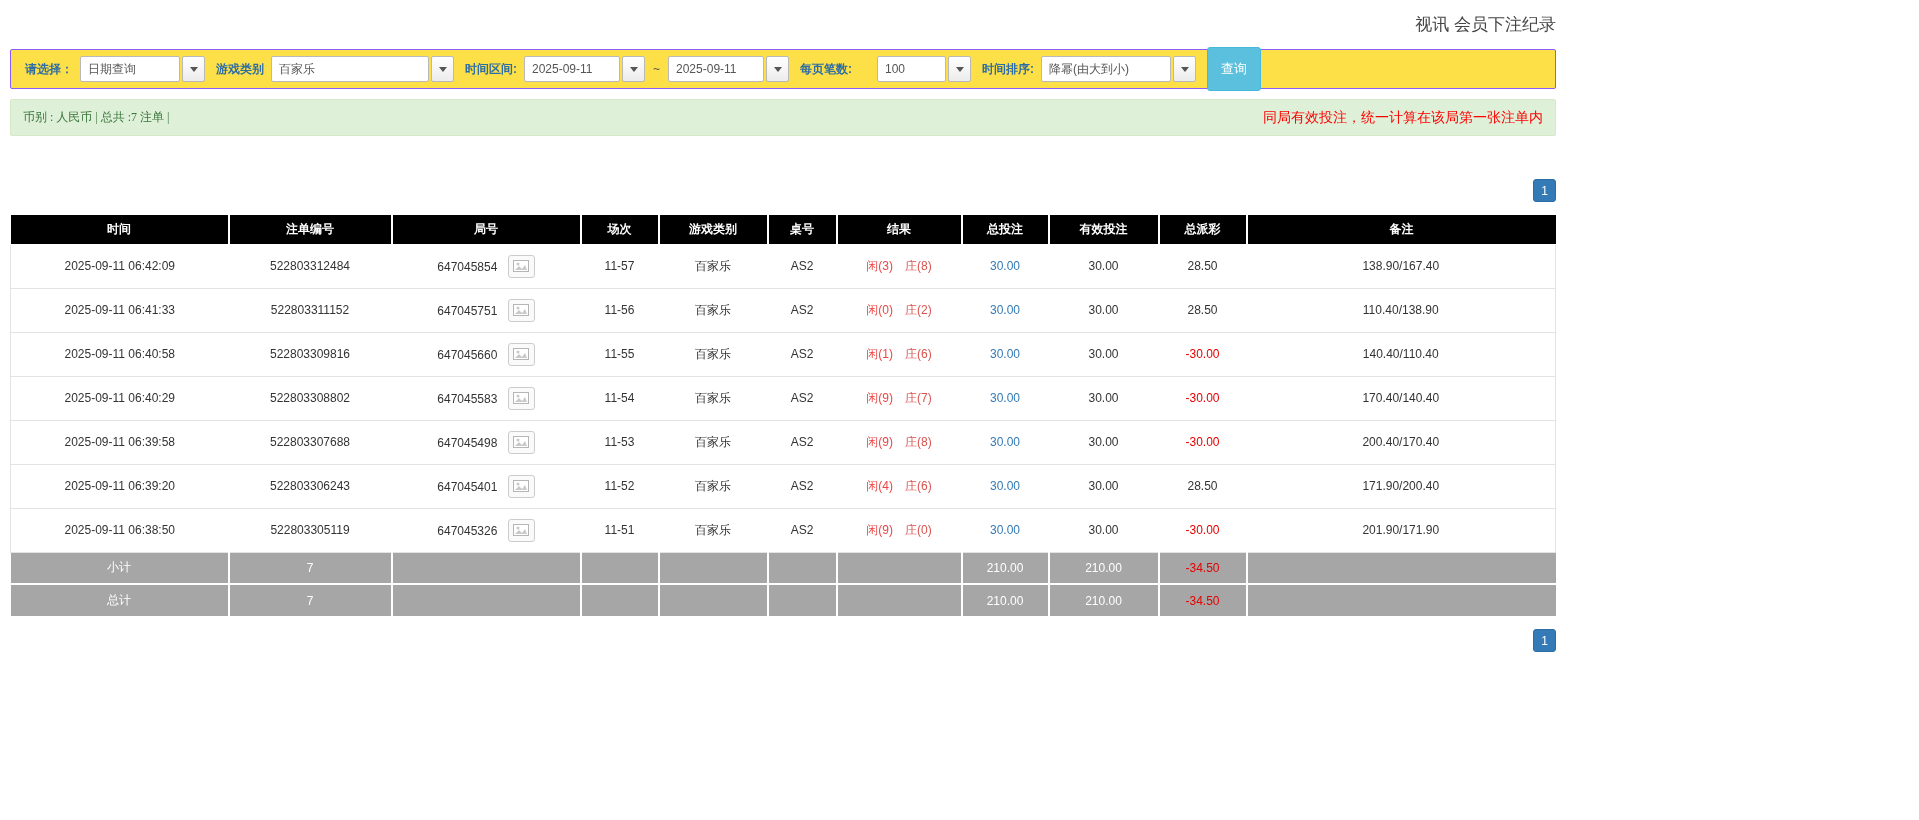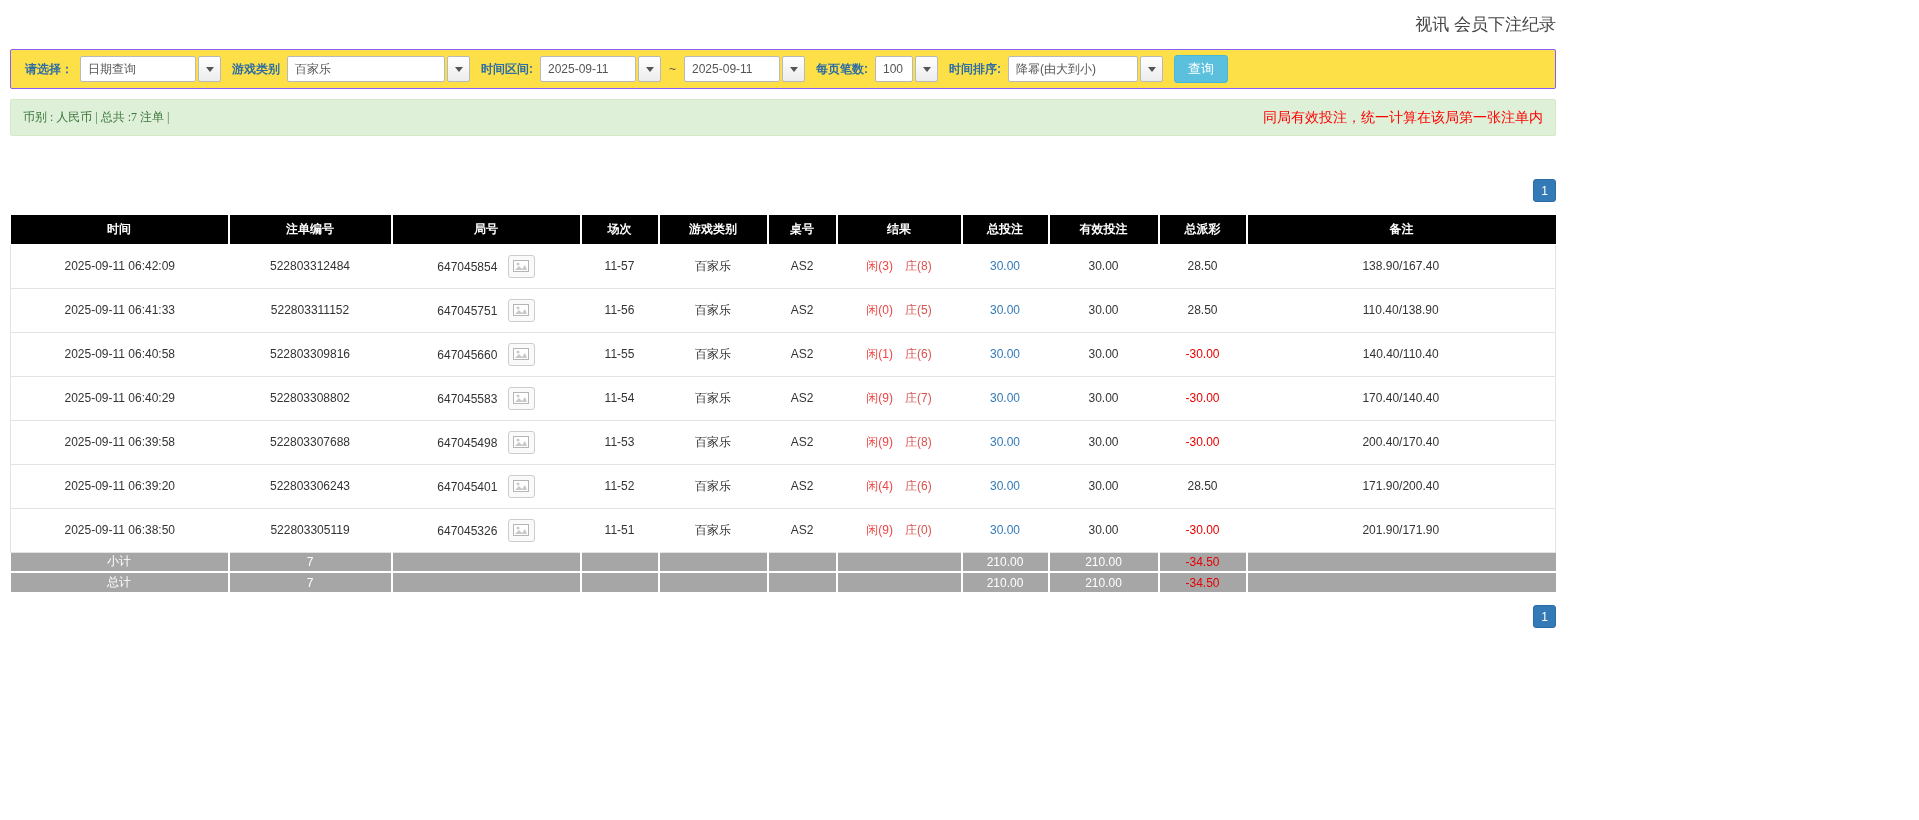--- a/index.html
+++ b/index.html
@@ -64,30 +64,30 @@
     padding: 0;
   }
   .caret {
     width: 0; height: 0;
     border-left: 4px solid transparent;
     border-right: 4px solid transparent;
     border-top: 5px solid #555;
     display: inline-block;
   }
   .tilde { color: #555; padding: 0 1px; }
-  .w-query  { width: 116px; }
+  .w-query  { width: 100px; }
   .w-game   { width: 158px; }
   .w-date   { width: 96px; }
-  .w-size   { width: 38px; }
+  .w-size   { width: 69px; margin-left: 18px; }
   .w-sort   { width: 130px; }
   .search-btn {
     background: #5bc0de;
     border: 1px solid #46b8da;
     color: #fff;
-    height: 28px;
+    height: 44px;
     padding: 0 13px;
     font-size: 13px;
     border-radius: 3px;
     cursor: pointer;
     margin-left: 4px;
     font-family: inherit;
   }
 
   
   .summary-bar {
@@ -151,21 +151,21 @@
     border-bottom: 1px solid #e3e3e3;
     padding: 0 4px;
     overflow: hidden;
     white-space: nowrap;
   }
   table.records tbody tr td:first-child { border-left: 1px solid #e3e3e3; }
   table.records tbody tr td:last-child { border-right: 1px solid #e3e3e3; }
   table.records tfoot td {
     background: #a6a6a6;
     color: #fff;
-    height: 20px;
+    height: 32px;
     text-align: center;
     font-size: 12px;
     border-right: 2px solid #fff;
     border-bottom: 2px solid #fff;
     padding: 0 4px;
   }
   table.records tfoot td:last-child { border-right: none; }
   table.records tfoot tr:last-child td { border-bottom: none; }
 
   .player { color: #ef4444; margin-right: 12px; }
@@ -323,21 +323,21 @@
           <rect x="0.5" y="0.5" width="15" height="11" fill="#fff" stroke="#b5b5b5"></rect>
           <circle cx="5" cy="4" r="1.5" fill="#c9c9c9"></circle>
           <path d="M2 10 L6 6 L9 9 L12 5 L14 10 Z" fill="#c9c9c9"></path>
         </svg>
       </button>
     </td>
     <td>11-56</td>
     <td>百家乐</td>
     <td>AS2</td>
     <td>
-      <span class="player">闲(0)</span><span class="banker">庄(5)</span>
+      <span class="player">闲(0)</span><span class="banker">庄(2)</span>
     </td>
     <td>
       <a href="#" class="bet-link">30.00</a>
     </td>
     <td>30.00</td>
     <td class="payout">28.50</td>
     <td>110.40/138.90</td>
   </tr>
 
   <tr>

